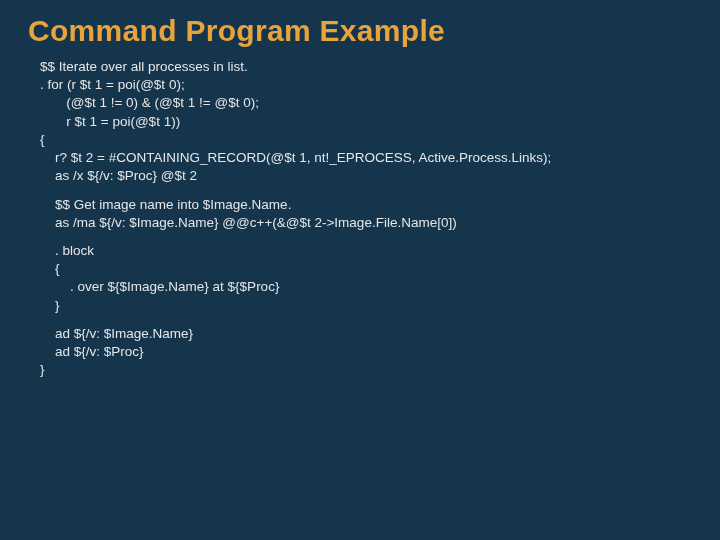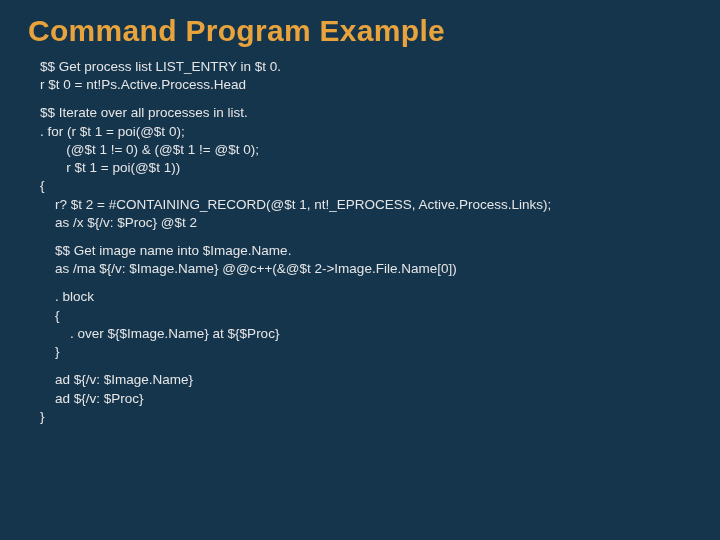--- a/index.html
+++ b/index.html
@@ -32,22 +32,20 @@
     white-space: pre; 
     font-family: Arial, Helvetica, sans-serif;
   }
 </style>
 </head>
 <body>
 
 <div class="slide">
   <div class="title">Command Program Example</div>
 
-  <div class="code-block">$$ Get process list LIST_ENTRY in $t 0.
-r $t 0 = nt!Ps.Active.Process.Head</div>
   <div class="code-block">$$ Iterate over all processes in list.
 . for (r $t 1 = poi(@$t 0);
        (@$t 1 != 0) &amp; (@$t 1 != @$t 0);
        r $t 1 = poi(@$t 1))
 {
     r? $t 2 = #CONTAINING_RECORD(@$t 1, nt!_EPROCESS, Active.Process.Links);
     as /x ${/v: $Proc} @$t 2</div>
   <div class="code-block">    $$ Get image name into $Image.Name.
     as /ma ${/v: $Image.Name} @@c++(&amp;@$t 2-&gt;Image.File.Name[0])</div>
   <div class="code-block">    . block

